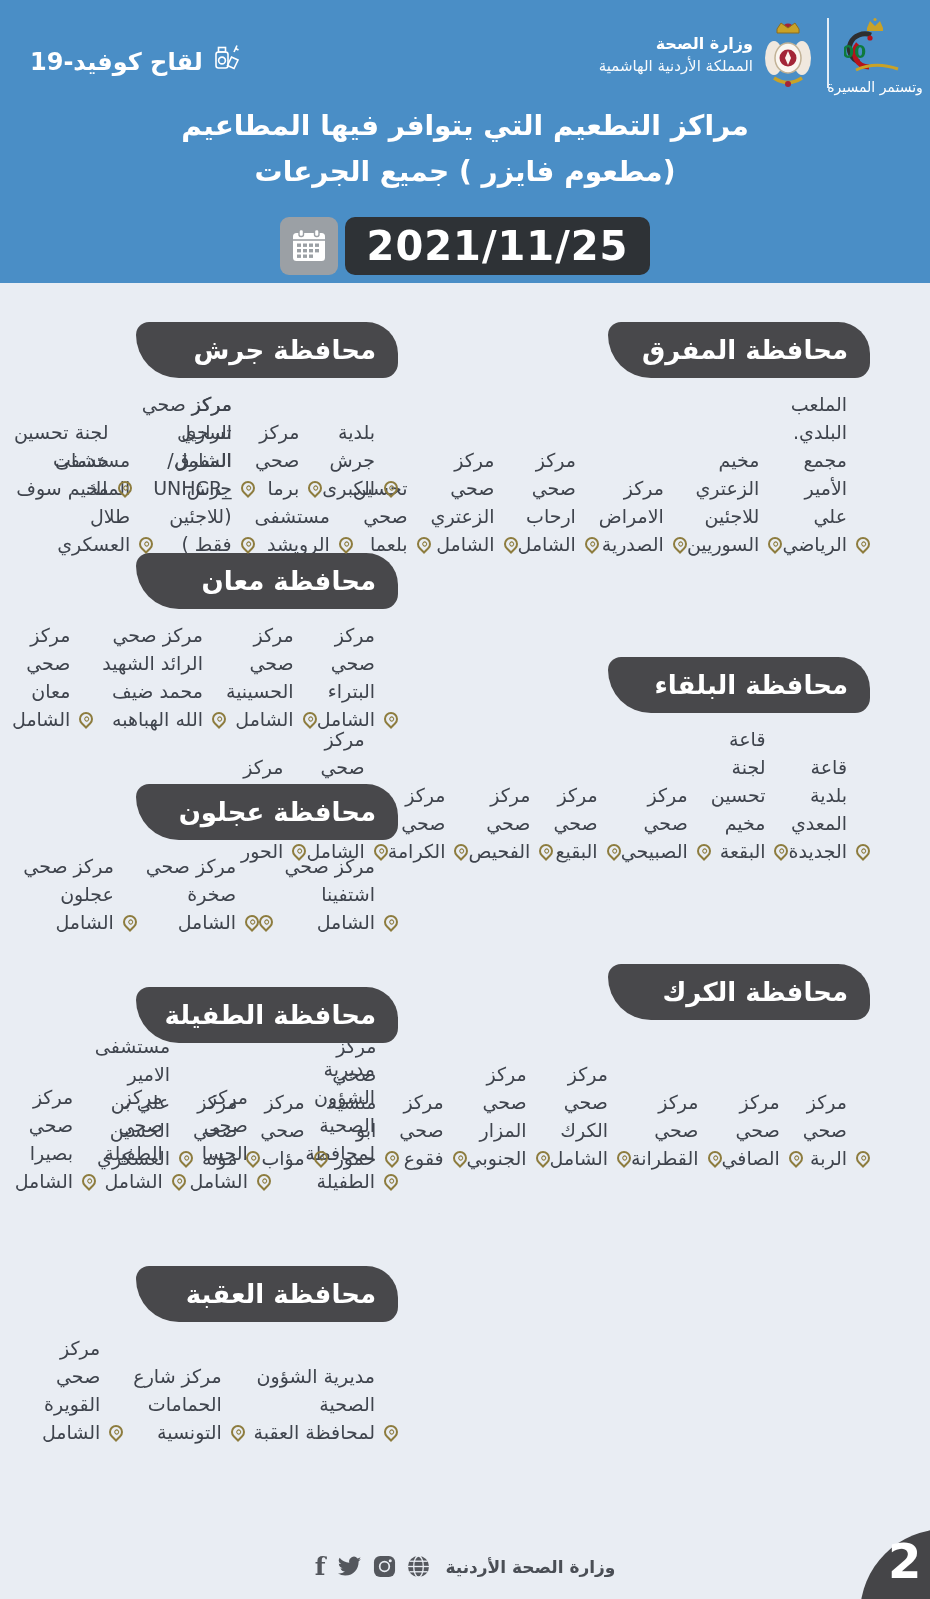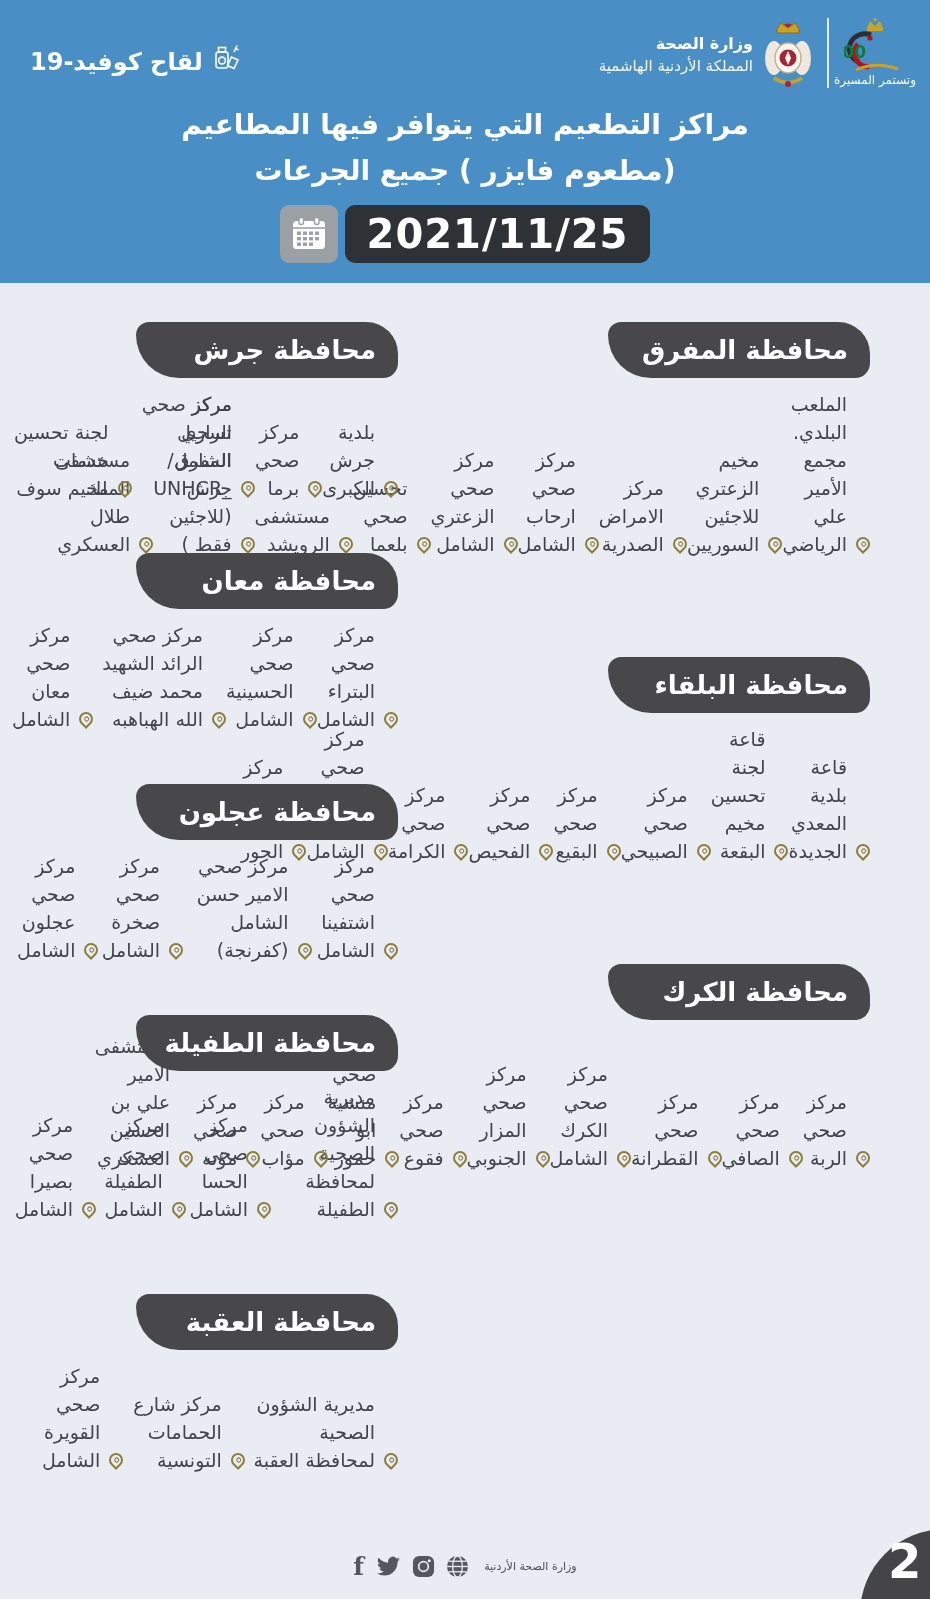--- a/index.html
+++ b/index.html
@@ -19,30 +19,30 @@
   
   .hdr{height:283px;background:var(--blue);color:#fff;position:relative}
   .hdr-top{display:flex;justify-content:space-between;align-items:flex-start;padding:16px 22px 0 30px}
   .brand{display:flex;align-items:flex-start;gap:9px}
   .ministry-text{text-align:right;margin-top:18px}
   .ministry-name{font-size:16px;font-weight:bold;letter-spacing:.2px}
   .kingdom-name{font-size:15px;margin-top:4px;opacity:.96}
   .vline{width:2px;height:70px;background:rgba(255,255,255,.85);margin:2px 4px 0 4px}
   .coat{margin-top:2px}
   .centennial{display:flex;flex-direction:column;align-items:center;width:66px}
-  .cent-tag{font-size:12px;margin-top:1px;white-space:nowrap}
+  .cent-tag{font-size:14px;margin-top:7px;white-space:nowrap}
 
   .covid-tag{display:flex;align-items:flex-end;gap:10px;margin-top:26px}
   .covid-label{font-size:24px;font-weight:bold}
 
   .title{text-align:center;font-size:28px;font-weight:bold;line-height:1.05}
   .title-1{margin-top:16px}
   .title-2{margin-top:17px}
 
-  .date-row{display:flex;justify-content:center;align-items:flex-start;gap:7px;margin-top:19px}
+  .date-row{display:flex;justify-content:center;align-items:flex-start;gap:7px;margin-top:30px}
   .date-badge{background:var(--badge);color:#fff;font-weight:bold;font-size:40px;line-height:1;
               padding:9px 22px 9px 22px;border-radius:10px;direction:ltr;letter-spacing:1px}
   .cal-tile{width:58px;height:58px;background:#9BA0A5;border-radius:9px;display:flex;align-items:center;justify-content:center}
 
   
   .content{display:flex;align-items:flex-start}
   .col{width:465px}
   .col-a{padding:39px 60px 0 12px}
   .col-b{padding:39px 67px 0 12px}
   .sec{margin-bottom:0}
@@ -56,21 +56,21 @@
           font-size:26px;font-weight:bold;margin-right:0;margin-bottom:12px;margin-left:auto0}
   .list{display:flex;flex-direction:row}
   .item{display:flex;align-items:flex-end;gap:9px;min-height:30px;margin-bottom:1px}
   .pin{width:14px;height:14px;border:2px solid var(--gold);border-radius:50% 50% 50% 0;
        transform:rotate(-45deg);flex:none;position:relative;margin-bottom:7px}
   .pin::after{content:"";position:absolute;inset:2.5px;border:1.5px solid var(--gold);border-radius:50%}
   .txt{font-size:19px;line-height:28px;color:var(--ink)}
 
   
   .footer{position:absolute;left:0;right:0;bottom:20px;display:flex;justify-content:center;align-items:center;gap:11px}
-  .footer-label{font-size:11px;font-weight:normal;color:#4A4E55;margin-left:4px}
+  .footer-label{font-size:17px;font-weight:bold;color:#4A4E55;margin-left:4px}
   .soc{display:flex;align-items:center;justify-content:center}
   .fb-f{font-size:25px;font-weight:bold;color:var(--icon);line-height:1;font-family:"DejaVu Serif","Liberation Serif",serif}
 
   .corner{position:absolute;left:860px;top:1529px;width:170px;height:170px;border-radius:50%;background:#454548}
   .corner span{position:absolute;left:28px;top:4px;font-size:48px;font-weight:bold;color:#fff;direction:ltr}
 </style>
 </head>
 <body>
 
 <div class="page">
@@ -337,21 +337,20 @@
 
       <section class="sec">
         <div class="banner">محافظة عجلون</div>
         <div class="list">
           <div class="item">
               <span class="pin"></span>
               <span class="txt">مركز صحي اشتفينا الشامل</span>
             </div>
           <div class="item">
               <span class="pin"></span>
-              <span class="txt">مركز صحي الامير حسن الشامل (كفرنجة)</span>
             </div>
           <div class="item">
               <span class="pin"></span>
               <span class="txt">مركز صحي صخرة الشامل</span>
             </div>
           <div class="item">
               <span class="pin"></span>
               <span class="txt">مركز صحي عجلون الشامل</span>
             </div>
         </div>

